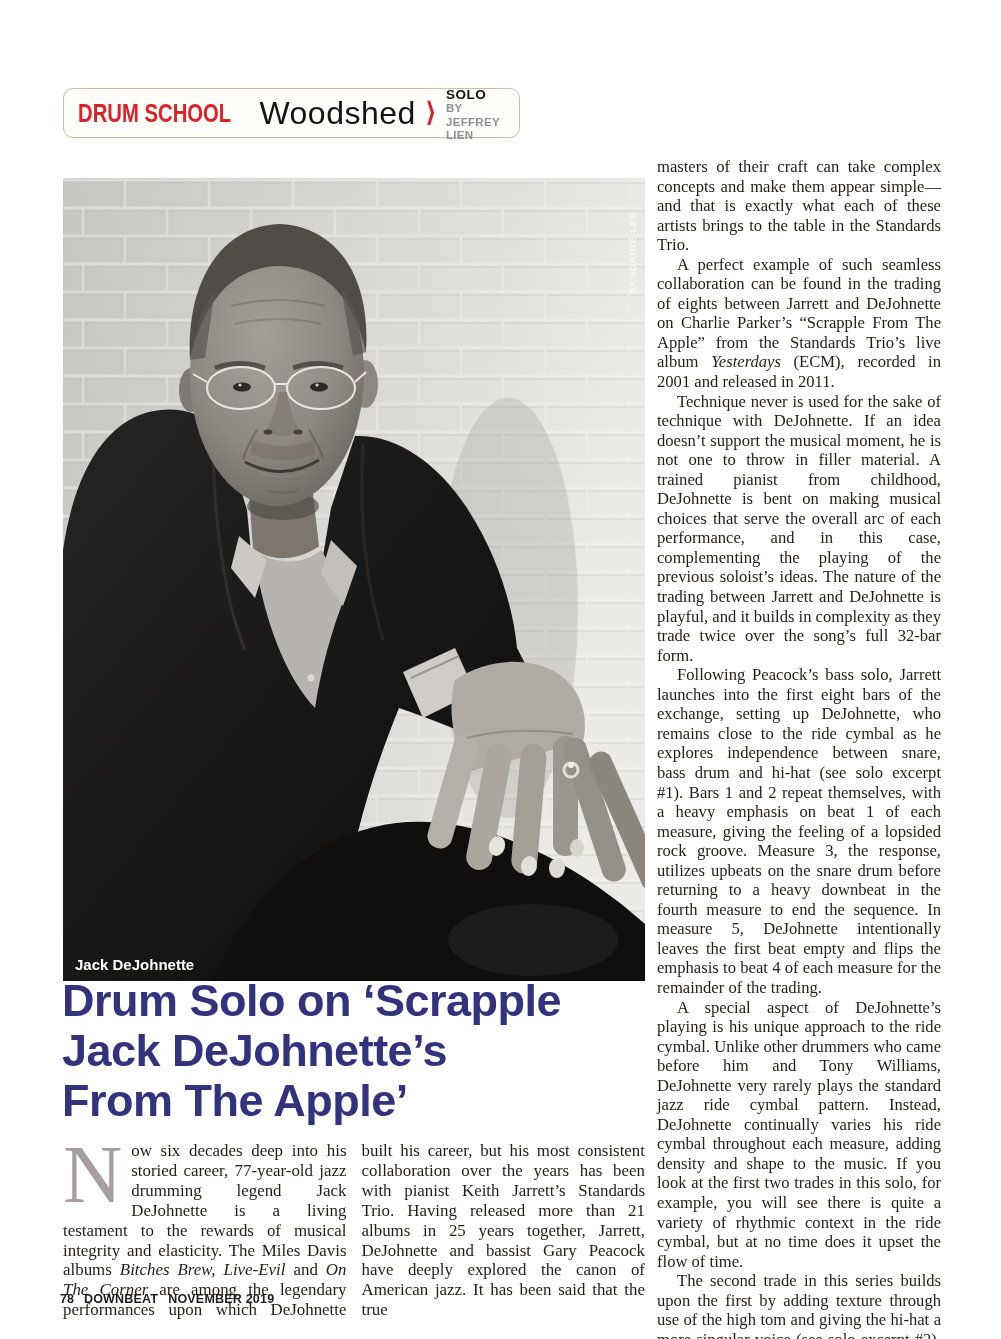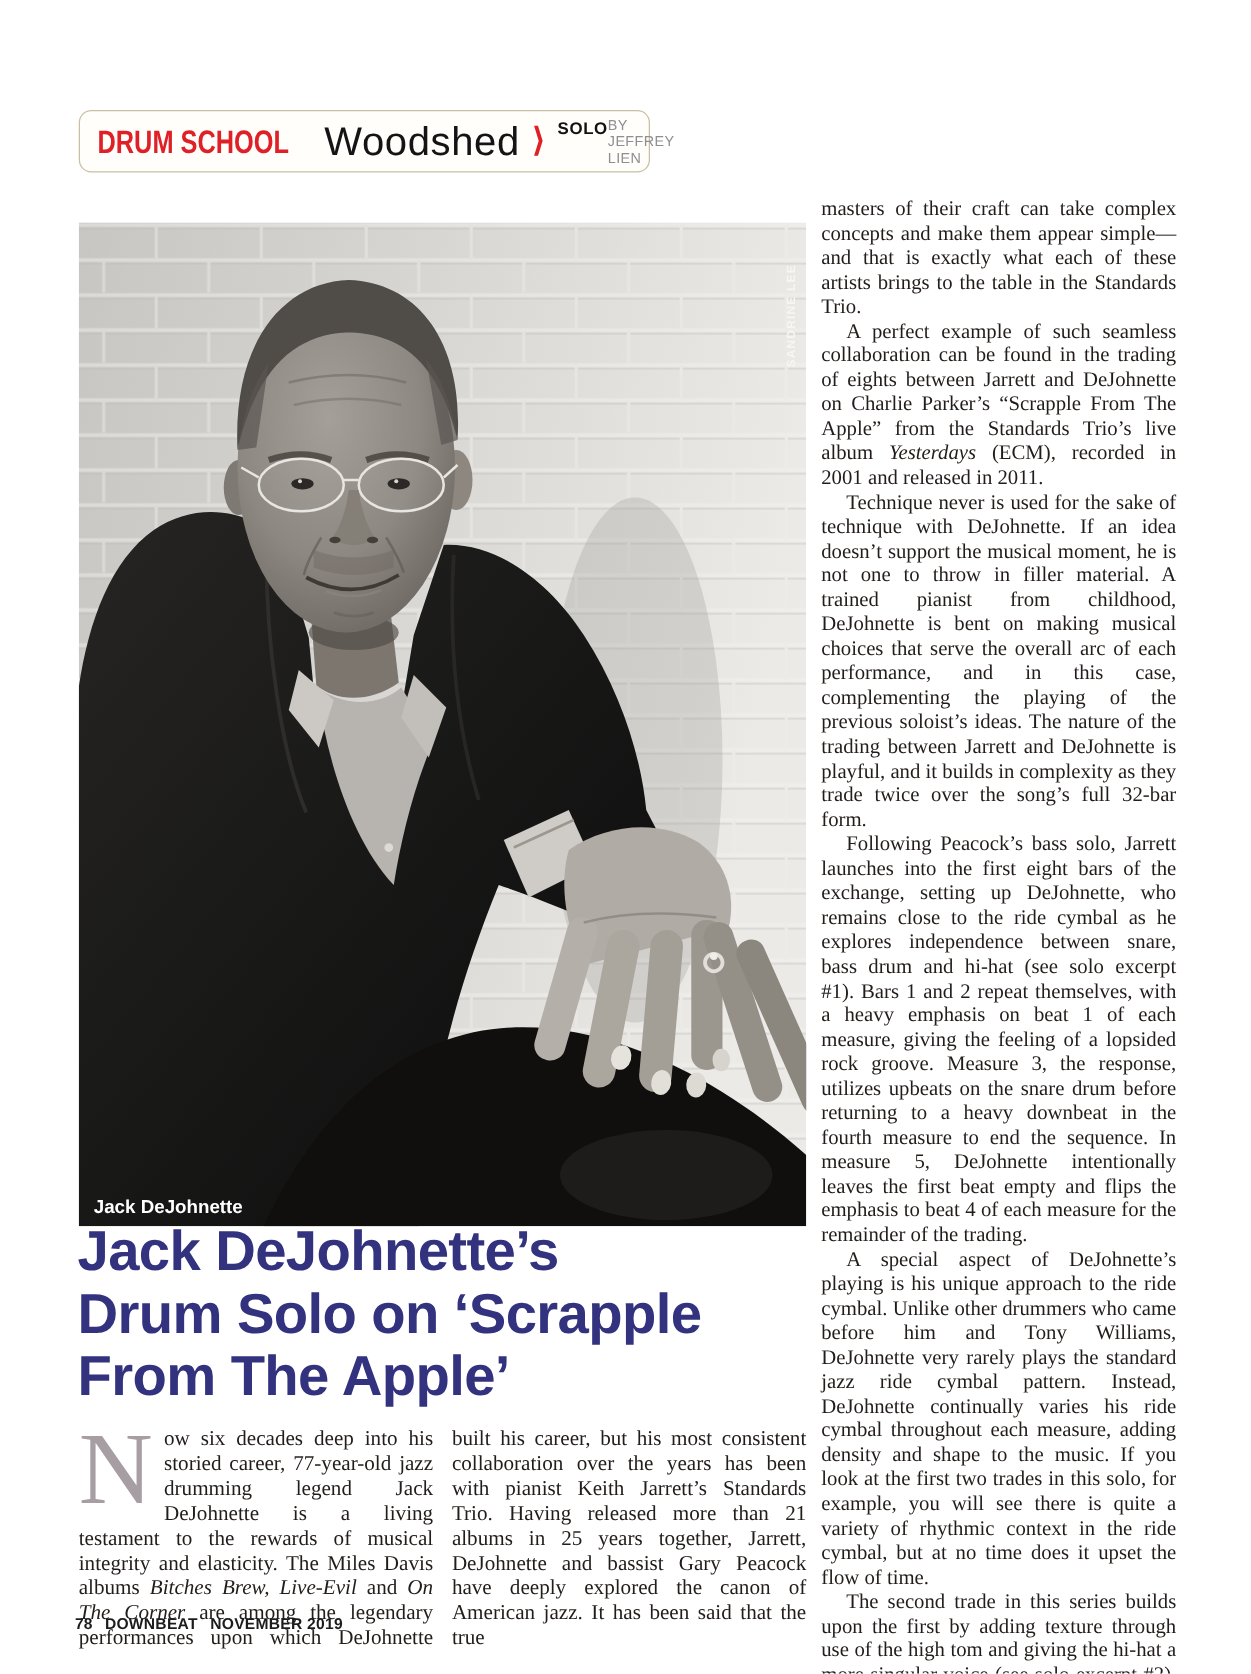--- a/index.html
+++ b/index.html
@@ -8,23 +8,23 @@
 
   
   .kicker{position:absolute;left:63px;top:88px;width:457px;height:50px;
           border:1.5px solid #c9c0a2;border-radius:10px;background:#fffefb;
           display:flex;align-items:center;padding-left:14px;box-sizing:border-box;
           font-family:"Liberation Sans",sans-serif;}
   .kicker .section{color:#df2127;font-weight:bold;font-size:26px;white-space:nowrap;
           transform:scaleX(0.78);transform-origin:left center;margin-right:-40px;}
   .kicker .colname{font-size:32px;font-weight:500;color:#141414;letter-spacing:.5px;margin-left:25px;}
   .kicker .chev{color:#df2127;font-size:26px;font-weight:600;margin:0 10px 2px 10px;}
-  .kicker .stack{display:flex;flex-direction:row;line-height:1.15;padding-top:3px;}
+  .kicker .stack{display:flex;flex-direction:column;line-height:1.15;padding-top:3px;}
   .kicker .topic{font-size:13.5px;font-weight:800;color:#111;letter-spacing:.5px;}
-  .kicker .byline{font-size:11.5px;font-weight:400;color:#8f8f93;letter-spacing:.3px;}
+  .kicker .byline{font-size:11.5px;font-weight:700;color:#8f8f93;letter-spacing:.3px;}
 
   
   .photo{position:absolute;left:63px;top:178px;width:582px;height:803px;}
   .photo svg{display:block;}
 
   
   .colright{position:absolute;left:657px;top:157px;width:284px;
             font-size:16.6px;line-height:19.55px;text-align:justify;}
   .colright p{margin:0;}
   .colright p.ind{text-indent:20px;}
@@ -183,22 +183,22 @@
   <div class="colright">
     <p><span>masters of their craft can take complex concepts and make them appear simple—and that is exactly what each of these artists brings to the table in the Standards Trio.</span></p>
     <p class="ind"><span>A perfect example of such seamless collaboration can be found in the trading of eights between Jarrett and DeJohnette on Charlie Parker’s “Scrapple From The Apple” from the Standards Trio’s live album </span><em>Yesterdays</em><span> (ECM), recorded in 2001 and released in 2011.</span></p>
     <p class="ind"><span>Technique never is used for the sake of technique with DeJohnette. If an idea doesn’t support the musical moment, he is not one to throw in filler material. A trained pianist from childhood, DeJohnette is bent on making musical choices that serve the overall arc of each performance, and in this case, complementing the playing of the previous soloist’s ideas. The nature of the trading between Jarrett and DeJohnette is playful, and it builds in complexity as they trade twice over the song’s full 32-bar form.</span></p>
     <p class="ind"><span>Following Peacock’s bass solo, Jarrett launches into the first eight bars of the exchange, setting up DeJohnette, who remains close to the ride cymbal as he explores independence between snare, bass drum and hi-hat (see solo excerpt #1). Bars 1 and 2 repeat themselves, with a heavy emphasis on beat 1 of each measure, giving the feeling of a lopsided rock groove. Measure 3, the response, utilizes upbeats on the snare drum before returning to a heavy downbeat in the fourth measure to end the sequence. In measure 5, DeJohnette intentionally leaves the first beat empty and flips the emphasis to beat 4 of each measure for the remainder of the trading.</span></p>
     <p class="ind"><span>A special aspect of DeJohnette’s playing is his unique approach to the ride cymbal. Unlike other drummers who came before him and Tony Williams, DeJohnette very rarely plays the standard jazz ride cymbal pattern. Instead, DeJohnette continually varies his ride cymbal throughout each measure, adding density and shape to the music. If you look at the first two trades in this solo, for example, you will see there is quite a variety of rhythmic context in the ride cymbal, but at no time does it upset the flow of time.</span></p>
     <p class="ind"><span>The second trade in this series builds upon the first by adding texture through use of the high tom and giving the hi-hat a more singular voice (see solo excerpt #2). Much of DeJohnette’s playing is linear by nature, which also plays into how he approaches the ride cymbal as a singular voice. At any given moment, an idea can start in one limb, only to move to second, third and fourth limb to complete the idea. Where some drummers</span></p>
   </div>
 
   <div class="headline">
+    <div>Drum Solo on ‘Scrapple</div>
     <div>Jack DeJohnette’s</div>
-    <div>Drum Solo on ‘Scrapple</div>
     <div>From The Apple’</div>
   </div>
 
   <div class="introwrap">
     <p><span class="dropcap">N</span><span><span>ow six decades deep into his storied career, 77-year-old jazz drumming legend Jack DeJohnette is a living testament to the rewards of musical integrity and elasticity. The Miles Davis albums </span><em>Bitches Brew, Live-Evil</em><span> and </span><em>On The Corner</em><span> are among the legendary performances upon which DeJohnette built his career, but his most consistent collaboration over the years has been with pianist Keith Jarrett’s Standards Trio. Having released more than 21 albums in 25 years together, Jarrett, DeJohnette and bassist Gary Peacock have deeply explored the canon of American jazz. It has been said that the true</span></span></p>
   </div>
 
   <div class="footer">
     <span class="pn">78</span>
     <span class="mag">DOWNBEAT</span>

